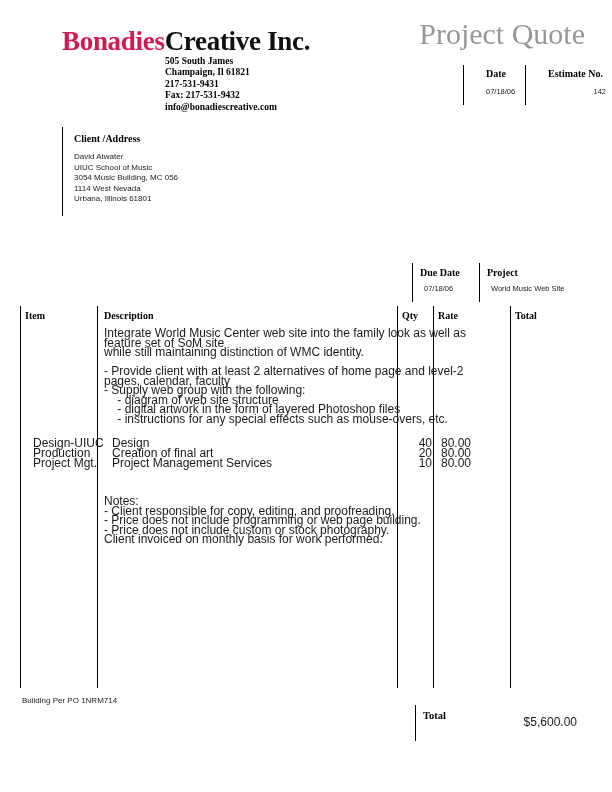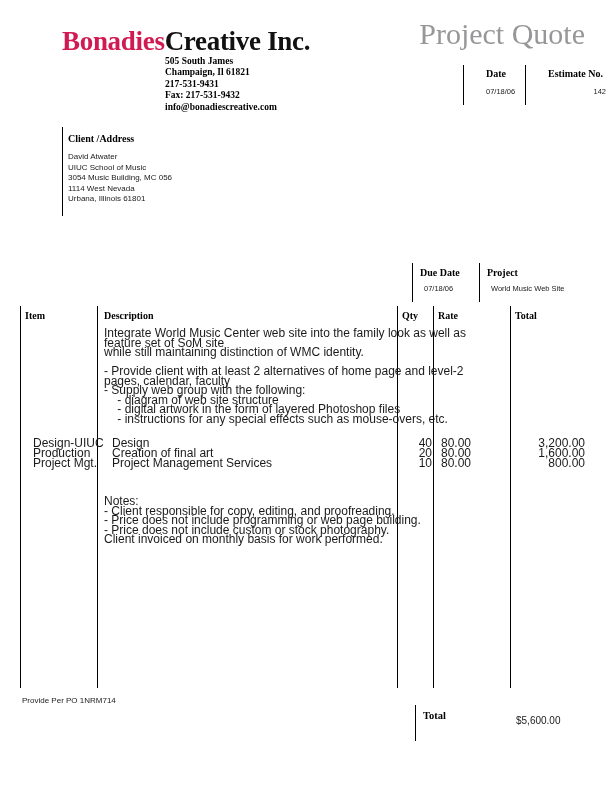--- a/index.html
+++ b/index.html
@@ -30,21 +30,21 @@
 
   .slabel { font-family:"Liberation Serif", serif; font-weight:bold; font-size:10px; color:#000; white-space:nowrap; }
   .sval { font-size:7.5px; color:#1a1a1a; white-space:nowrap; }
 
   .meta-cell { position:absolute; top:65px; height:40px; border-left:1px solid #000; padding:3px 0 0 22px; }
   .meta-date { left:463px; width:60px; }
   .meta-estimate { left:525px; width:80px; }
   .meta-cell .sval { margin-top:8px; }
   .meta-estimate .sval { width:58px; text-align:right; }
 
-  .client-box { position:absolute; left:62px; top:127px; height:89px; border-left:1px solid #000; padding:6px 0 0 5px; }
+  .client-box { position:absolute; left:62px; top:127px; height:89px; border-left:1px solid #000; padding:6px 0 0 11px; }
   .client-lines { margin-top:8px; font-size:8px; line-height:10.6px; }
   .client-lines div { white-space:nowrap; min-height:10.6px; }
 
   .due-cell { position:absolute; top:263px; height:39px; border-left:1px solid #000; padding:4px 0 0 7px; }
   .due-date { left:412px; width:66px; }
   .due-project { left:479px; width:130px; }
   .due-cell .sval { margin-top:6px; margin-left:4px; }
 
   
   .tl-1 { left:20px;  top:306px; height:382px; }
@@ -69,21 +69,21 @@
   .col-item  { left:25px;  width:70px; }
   .col-desc  { left:104px; width:220px; }
   .col-qty   { left:397px; width:27px; text-align:right; }
   .col-rate  { left:433px; width:45px; text-align:left; }
   .col-total { left:510px; width:67px; text-align:right; }
 
   
   .pricing-note { position:absolute; left:22px; top:696px; font-size:8px; white-space:nowrap; }
   .total-bar { left:415px; top:705px; height:36px; }
   .grand-total-label { position:absolute; left:423px; top:710px; font-size:10.5px; }
-  .grand-total-value { position:absolute; left:516px; top:715px; width:77px; font-size:10px; }
+  .grand-total-value { position:absolute; left:500px; top:715px; width:77px; text-align:right; font-size:12px; }
 </style>
 </head>
 <body>
 
 <div class="page">
 
   <div class="logo"><span class="logo-accent">Bonadies</span><span>Creative Inc.</span></div>
 
   <div class="company-address">
     <div>505 South James</div>
@@ -162,32 +162,27 @@
   <div class="rowcol col-qty">
     <div class="tline">40</div>
     <div class="tline">20</div>
     <div class="tline">10</div>
   </div>
   <div class="rowcol col-rate">
     <div class="tline">80.00</div>
     <div class="tline">80.00</div>
     <div class="tline">80.00</div>
   </div>
-  <div class="rowcol col-total">
-    <div class="tline">3,200.00</div>
-    <div class="tline">1,600.00</div>
-    <div class="tline">800.00</div>
-  </div>
 
   <div class="notes">
     <div class="tline">Notes:</div>
     <div class="tline">- Client responsible for copy, editing, and proofreading.</div>
     <div class="tline">- Price does not include programming or web page building.</div>
     <div class="tline">- Price does not include custom or stock photography.</div>
     <div class="tline">Client invoiced on monthly basis for work performed.</div>
   </div>
 
-  <div class="pricing-note">Provide Per PO 1NRM714</div>
+  <div class="pricing-note">Building Per PO 1NRM714</div>
   <div class="vline total-bar"></div>
   <div class="grand-total-label slabel">Total</div>
   <div class="grand-total-value">$5,600.00</div>
 
 </div>
 
 </body></html>

